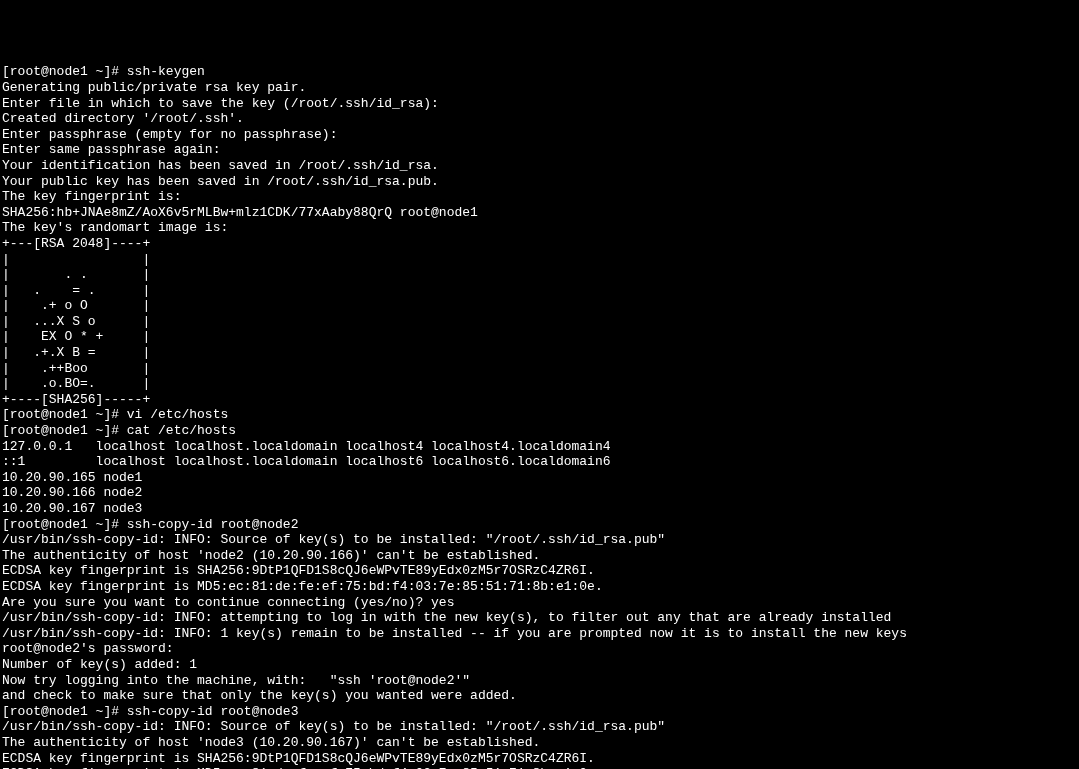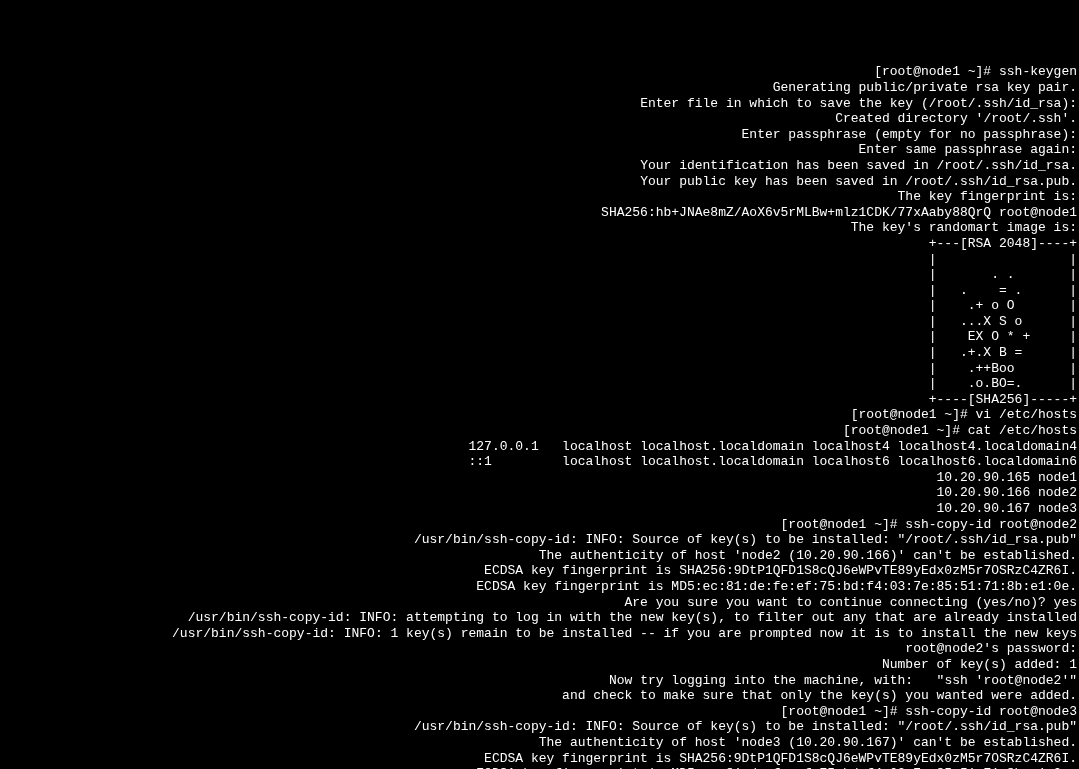--- a/index.html
+++ b/index.html
@@ -18,21 +18,20 @@
       overflow: hidden;
       width: 1079px;
       height: 769px;
     }
     .terminal {
       width: 100%;
       height: 100%;
     }
     .line {
       white-space: pre;
-      text-align: right;
     }
   </style>
 </head>
 <body>
 
 
 
 <div class="terminal"><div class="line">[root@node1 ~]# ssh-keygen</div><div class="line">Generating public/private rsa key pair.</div><div class="line">Enter file in which to save the key (/root/.ssh/id_rsa):</div><div class="line">Created directory '/root/.ssh'.</div><div class="line">Enter passphrase (empty for no passphrase):</div><div class="line">Enter same passphrase again:</div><div class="line">Your identification has been saved in /root/.ssh/id_rsa.</div><div class="line">Your public key has been saved in /root/.ssh/id_rsa.pub.</div><div class="line">The key fingerprint is:</div><div class="line">SHA256:hb+JNAe8mZ/AoX6v5rMLBw+mlz1CDK/77xAaby88QrQ root@node1</div><div class="line">The key's randomart image is:</div><div class="line">+---[RSA 2048]----+</div><div class="line">|                 |</div><div class="line">|       . .       |</div><div class="line">|   .    = .      |</div><div class="line">|    .+ o O       |</div><div class="line">|   ...X S o      |</div><div class="line">|    EX O * +     |</div><div class="line">|   .+.X B =      |</div><div class="line">|    .++Boo       |</div><div class="line">|    .o.BO=.      |</div><div class="line">+----[SHA256]-----+</div><div class="line">[root@node1 ~]# vi /etc/hosts</div><div class="line">[root@node1 ~]# cat /etc/hosts</div><div class="line">127.0.0.1   localhost localhost.localdomain localhost4 localhost4.localdomain4</div><div class="line">::1         localhost localhost.localdomain localhost6 localhost6.localdomain6</div><div class="line">10.20.90.165 node1</div><div class="line">10.20.90.166 node2</div><div class="line">10.20.90.167 node3</div><div class="line">[root@node1 ~]# ssh-copy-id root@node2</div><div class="line">/usr/bin/ssh-copy-id: INFO: Source of key(s) to be installed: "/root/.ssh/id_rsa.pub"</div><div class="line">The authenticity of host 'node2 (10.20.90.166)' can't be established.</div><div class="line">ECDSA key fingerprint is SHA256:9DtP1QFD1S8cQJ6eWPvTE89yEdx0zM5r7OSRzC4ZR6I.</div><div class="line">ECDSA key fingerprint is MD5:ec:81:de:fe:ef:75:bd:f4:03:7e:85:51:71:8b:e1:0e.</div><div class="line">Are you sure you want to continue connecting (yes/no)? yes</div><div class="line">/usr/bin/ssh-copy-id: INFO: attempting to log in with the new key(s), to filter out any that are already installed</div><div class="line">/usr/bin/ssh-copy-id: INFO: 1 key(s) remain to be installed -- if you are prompted now it is to install the new keys</div><div class="line">root@node2's password:</div><div class="line"></div><div class="line">Number of key(s) added: 1</div><div class="line"></div><div class="line">Now try logging into the machine, with:   "ssh 'root@node2'"</div><div class="line">and check to make sure that only the key(s) you wanted were added.</div><div class="line"></div><div class="line">[root@node1 ~]# ssh-copy-id root@node3</div><div class="line">/usr/bin/ssh-copy-id: INFO: Source of key(s) to be installed: "/root/.ssh/id_rsa.pub"</div><div class="line">The authenticity of host 'node3 (10.20.90.167)' can't be established.</div><div class="line">ECDSA key fingerprint is SHA256:9DtP1QFD1S8cQJ6eWPvTE89yEdx0zM5r7OSRzC4ZR6I.</div><div class="line">ECDSA key fingerprint is MD5:ec:81:de:fe:ef:75:bd:f4:03:7e:85:51:71:8b:e1:0e.</div></div>
 
 

